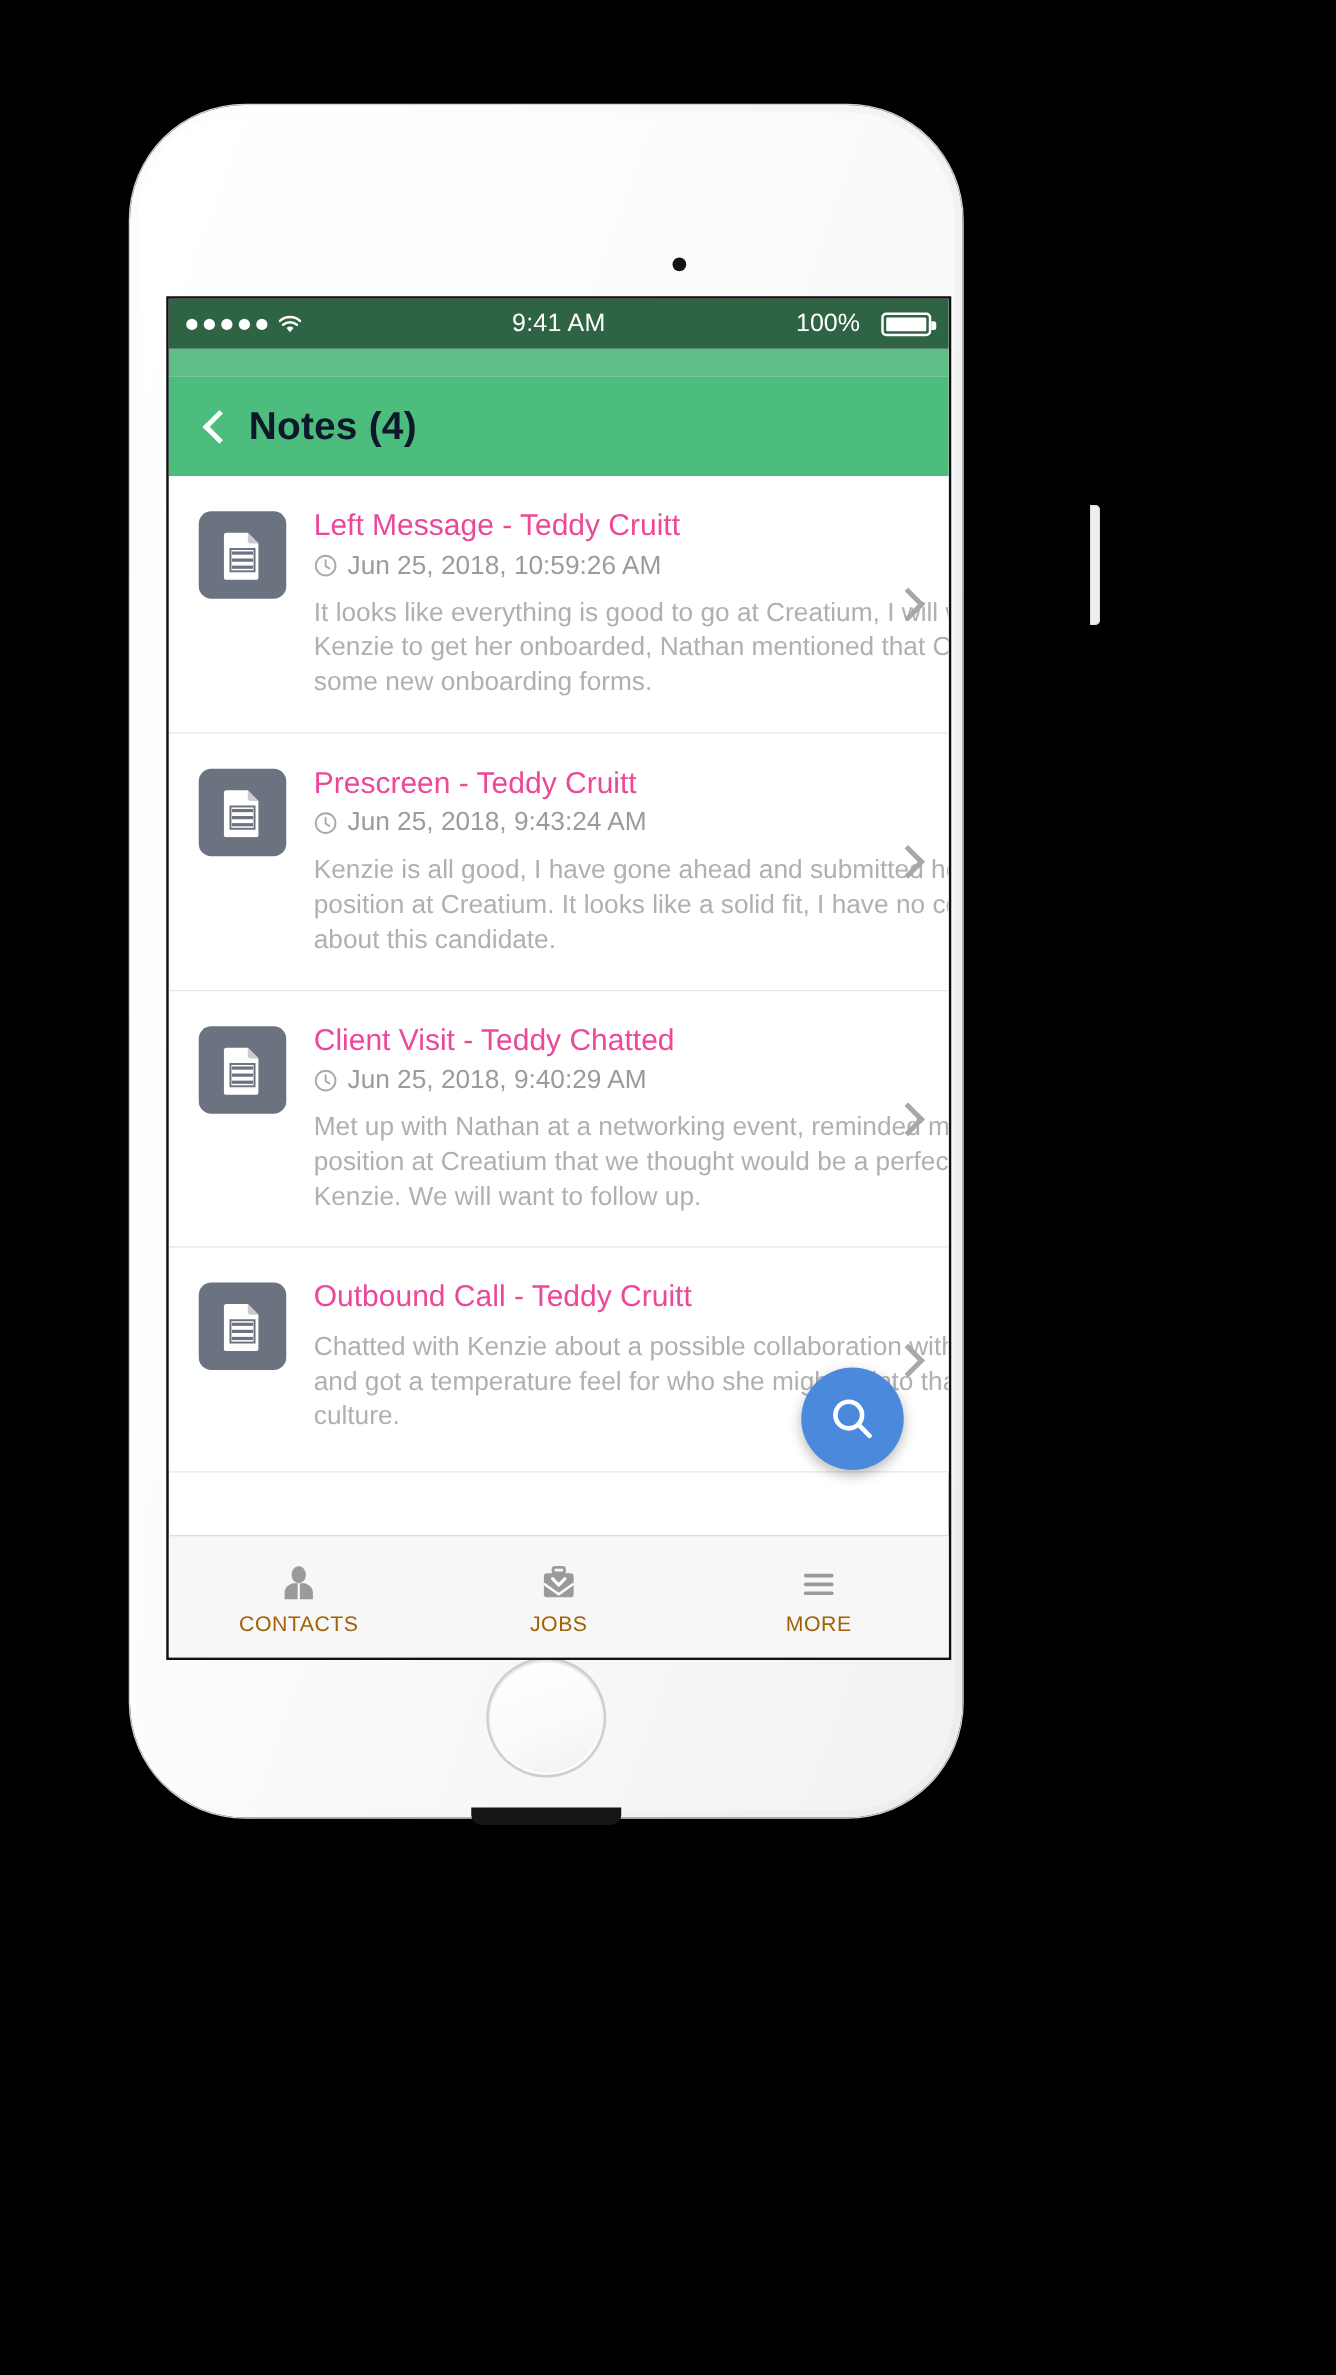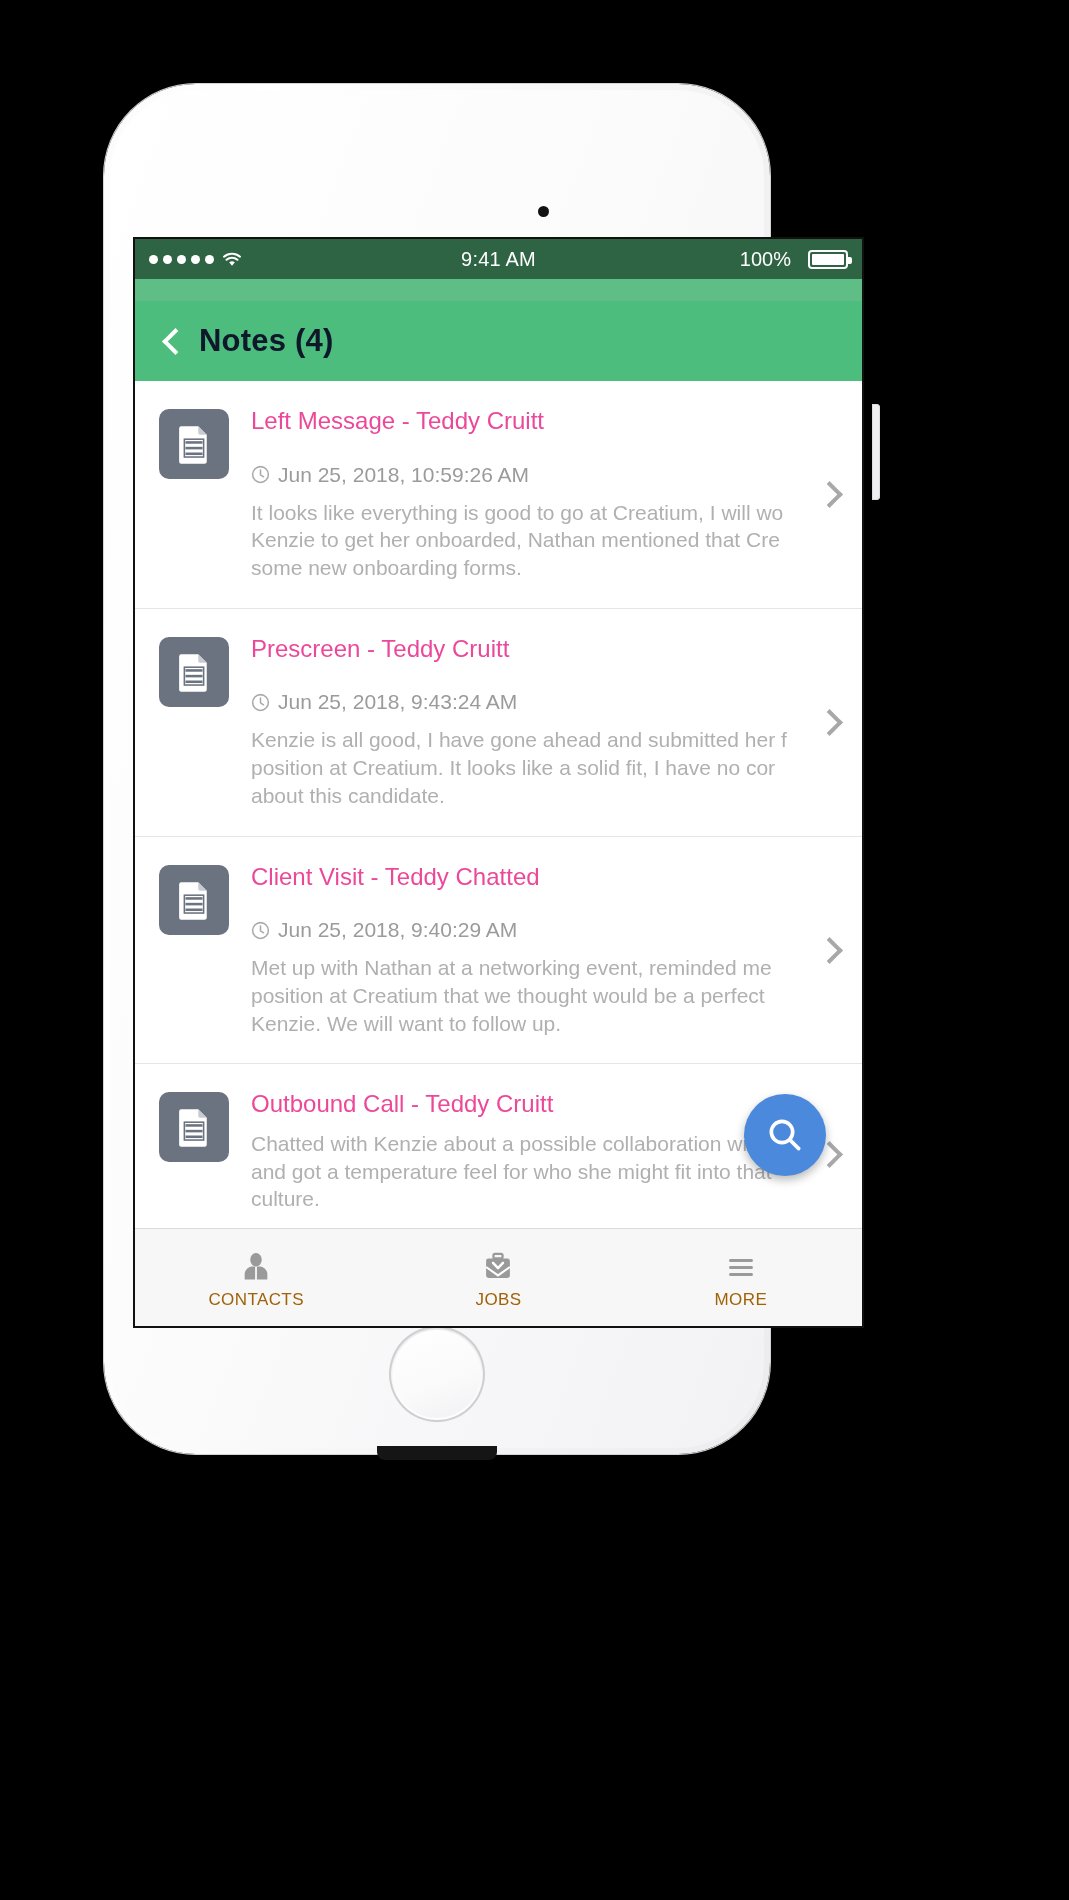--- a/index.html
+++ b/index.html
@@ -69,21 +69,21 @@
   #bottom-notch {
     position: absolute; left: 50%; transform: translateX(-50%);
     bottom: -6px; width: 120px; height: 14px; border-radius: 0 0 8px 8px;
     background: #151515;
   }
 
   
   #screen {
     position: absolute;
     left: 135px; top: 239px;
-    width: 727px; height: 1087px;
+    width: 624px; height: 1087px;
     background: #ffffff;
     overflow: hidden;
     box-shadow: 0 0 0 2px #111;
   }
 
   
   #status-bar {
     height: 40px; background: #2e6343;
     display: flex; align-items: center;
     padding: 0 14px;
@@ -150,21 +150,21 @@
     flex: 1 1 auto; min-width: 0;
     padding-left: 22px; padding-right: 0;
     overflow: hidden;
   }
   .note-title {
     color: #ec4899; font-size: 24px; line-height: 1.15;
     white-space: nowrap; font-weight: 400;
   }
   .note-meta {
     display: flex; align-items: center; gap: 8px;
-    margin-top: 28px; color: #9b9b9b; font-size: 21px;
+    margin-top: 6px; color: #9b9b9b; font-size: 21px;
     white-space: nowrap;
   }
   .clock-icon { width: 19px; height: 19px; flex: none; }
   .note-text {
     margin-top: 12px; color: #b0b0b0; font-size: 21px; line-height: 1.32;
     white-space: pre; overflow: hidden;
   }
   .row-chevron {
     position: absolute; right: 22px; top: 50%; transform: translateY(-50%);
     width: 22px; height: 22px; flex: none;

